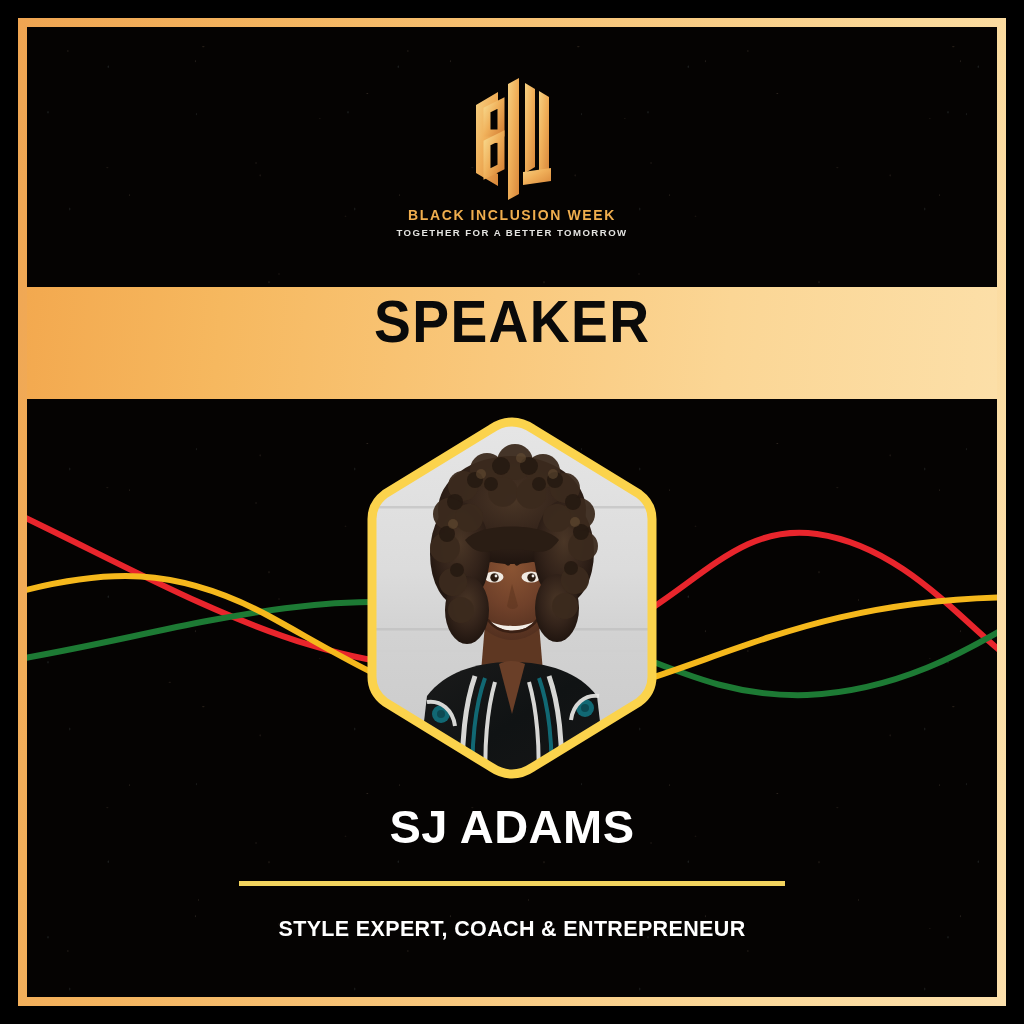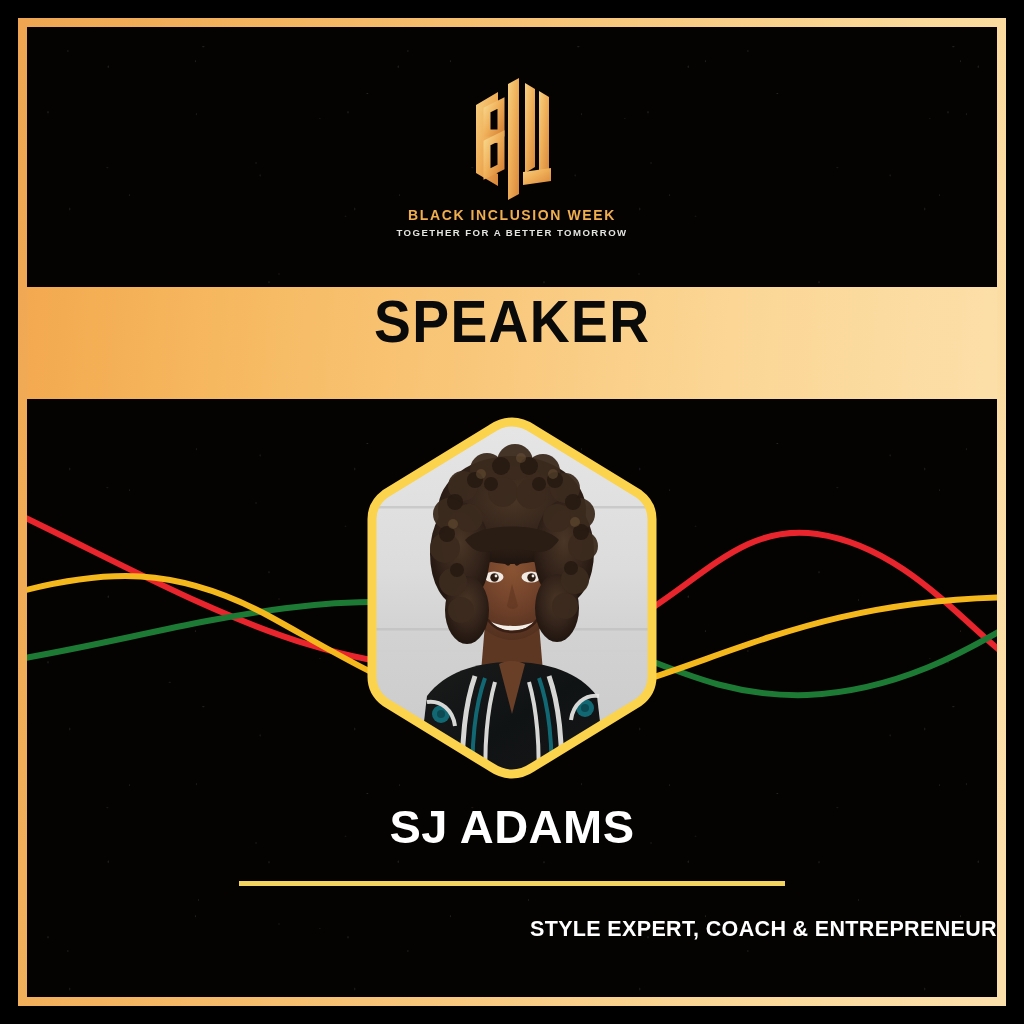--- a/index.html
+++ b/index.html
@@ -183,21 +183,21 @@
     width: 546px;
     height: 5px;
     background: #F3D45E;
   }
 
   .role {
     position: absolute;
     left: 0;
     top: 518px;
     width: 100%;
-    text-align: right;
+    text-align: center;
     font-size: 21.5px;
     font-weight: 700;
     letter-spacing: .35px;
     color: #FFFFFF;
   }
 </style>
 </head>
 <body>
 
 <div id="poster">

